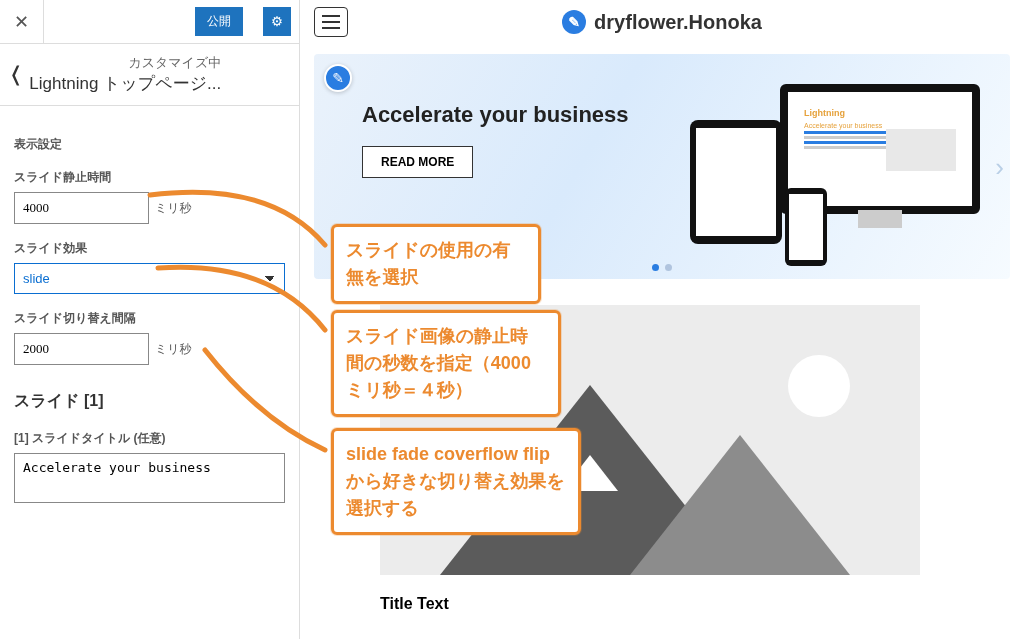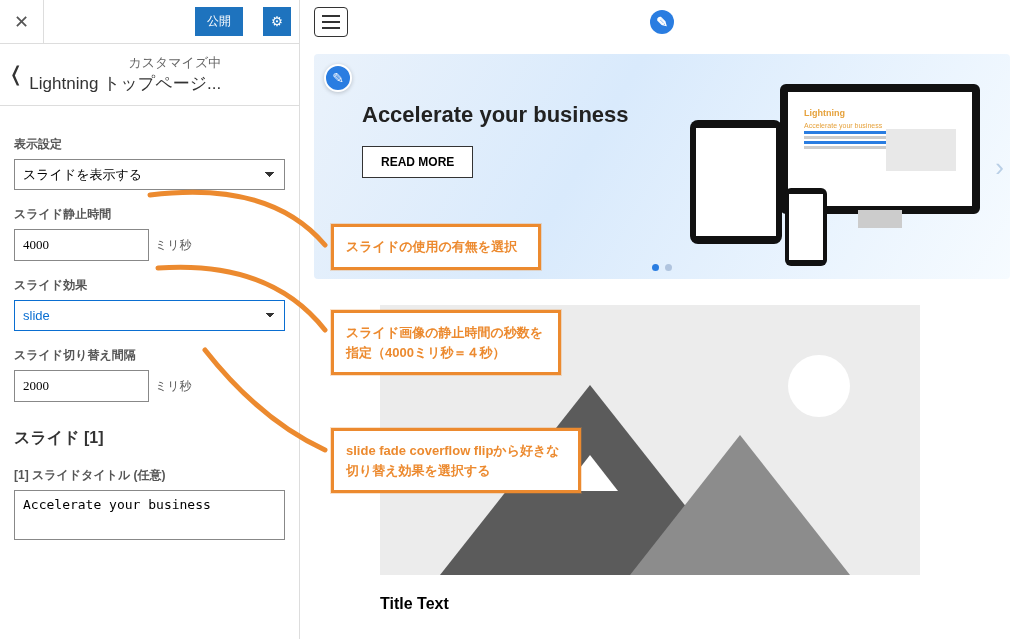--- a/index.html
+++ b/index.html
@@ -55,21 +55,21 @@
   .phone{position:absolute;left:105px;bottom:-2px;width:42px;height:78px;background:#111;border-radius:6px;padding:6px 4px;}
   .phone-inner{background:#fff;width:100%;height:100%;}
   .content2{margin:26px 14px 0 80px; }
   .ph{ width:540px;height:270px;background:#ececec;display:flex;align-items:center;justify-content:center;position:relative;overflow:hidden;}
   .sun{width:62px;height:62px;border-radius:50%;background:#fff;position:absolute;right:70px;top:50px;}
   .mtn1{position:absolute;bottom:0;left:60px;width:0;height:0;border-left:150px solid transparent;border-right:150px solid transparent;border-bottom:190px solid #5b5b5b;}
   .mtn2{position:absolute;bottom:0;left:250px;width:0;height:0;border-left:110px solid transparent;border-right:110px solid transparent;border-bottom:140px solid #8c8c8c;}
   .cap1{position:absolute;left:182px;top:150px;width:0;height:0;border-left:28px solid transparent;border-right:28px solid transparent;border-bottom:36px solid #fff;}
   .title-text{font-weight:800;font-size:16px;margin-top:20px;color:#000000;}
   
-  .callout{position:absolute;background:#fff;border:3px solid #ec8a2f;border-radius:0;padding:10px 12px;font-size:13px;color:#ec8a2f;font-weight:600;line-height:1.5;z-index:50;}
+  .callout{position:absolute;background:#fff;border:3px solid #ec8a2f;border-radius:6px;padding:10px 12px;font-size:18px;color:#ec8a2f;font-weight:600;line-height:1.5;z-index:50;}
   .callout.rough{box-shadow:0 0 0 1px rgba(236,138,47,.25);}
   .arrow-svg{position:absolute;z-index:49;pointer-events:none;}
 </style>
 </head>
 <body>
 
 <div class="wrap">
 
   <div class="sidebar">
     <div class="sb-top">
@@ -83,23 +83,20 @@
     </div>
     <div class="sb-head">
       <div class="back-ch">〈</div>
       <div class="sb-head-col">
         <div class="sb-sub">カスタマイズ中</div>
         <div class="sb-title">Lightning トップページ...</div>
       </div>
     </div>
     <div class="controls">
       <div class="ctrl-label">表示設定</div>
-      <select class="select">
-        <option>スライドを表示する</option>
-      </select>
 
       <div class="ctrl-label">スライド静止時間</div>
       <div class="row-inline">
         <input class="input" value="4000" style="">
         <span class="unit">ミリ秒</span>
       </div>
 
       <div class="ctrl-label">スライド効果</div>
       <select class="select select-focus">
         <option>slide</option>
@@ -120,20 +117,21 @@
 
   <div class="preview">
     <div class="pv-top">
       <div class="ham">
           <span></span>
           <span></span>
           <span></span>
         </div>
       <div class="brand">
         <div class="brand-ic">✎</div>
+        <span>dryflower.Honoka</span>
       </div>
     </div>
 
     <div class="hero">
       <div class="edit-badge">✎</div>
       <div class="hero-left">
         <div class="hero-title">Accelerate your business</div>
         <button class="hero-btn">READ MORE</button>
       </div>
       <div class="devices">

